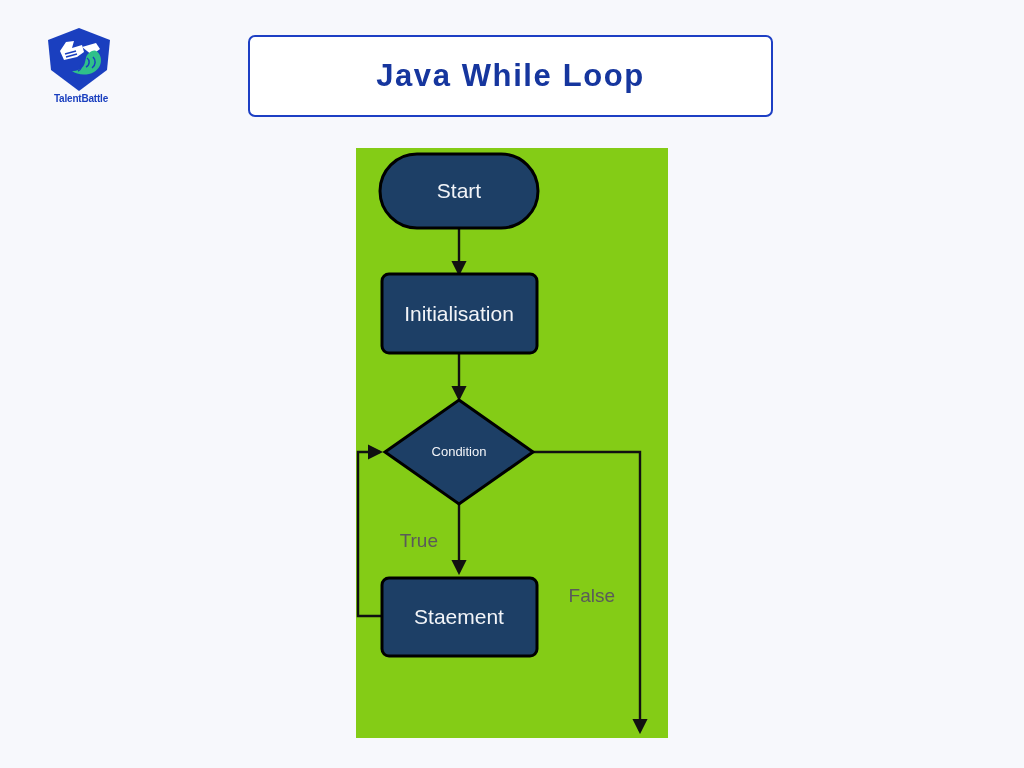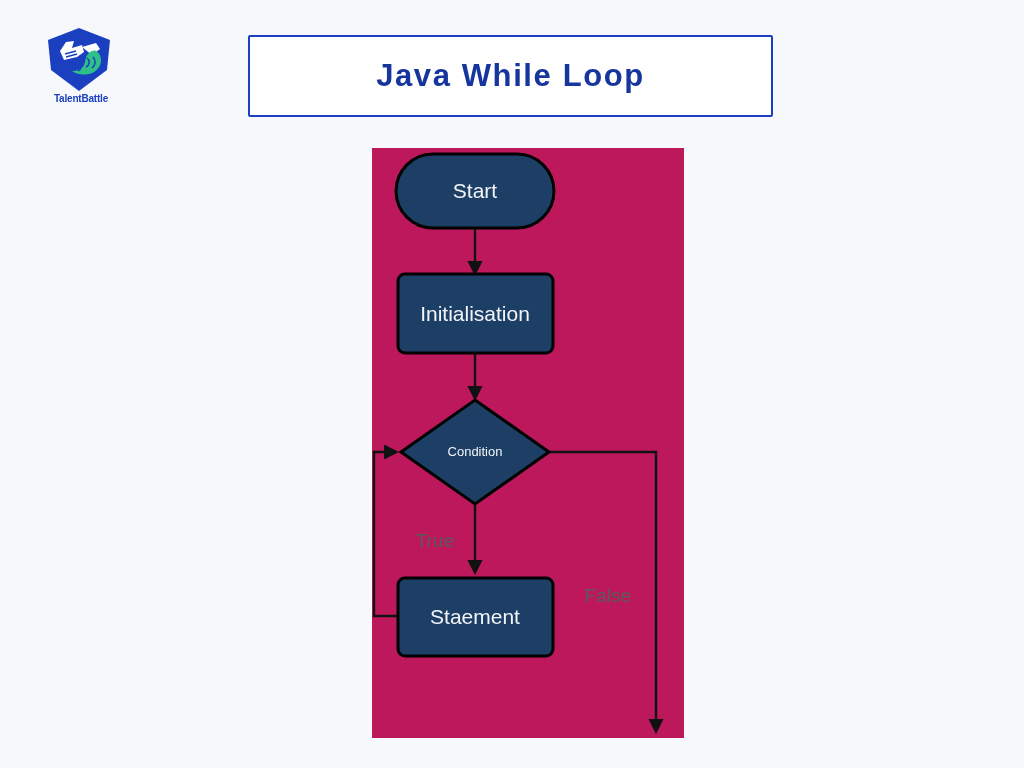--- a/index.html
+++ b/index.html
@@ -45,42 +45,42 @@
 
   
   #title-banner {
     position: absolute;
     left: 248px;
     top: 35px;
     width: 525px;
     height: 82px;
     background: #ffffff;
     border: 2px solid #1d3fc4;
-    border-radius: 2px;
+    border-radius: 7px;
     box-sizing: border-box;
     display: flex;
     align-items: center;
     justify-content: center;
   }
   #title-text {
     font-size: 31px;
     font-weight: bold;
     color: #16369e;
     letter-spacing: 1.6px;
     white-space: nowrap;
   }
 
   
   #flow-panel {
     position: absolute;
-    left: 372px;
+    left: 356px;
     top: 148px;
     width: 312px;
     height: 590px;
-    background: #be185d;
+    background: #84cc16;
   }
   #flow-svg {
     position: absolute;
     left: 0;
     top: 0;
     width: 100%;
     height: 100%;
     overflow: visible;
   }
   .node-shape {

